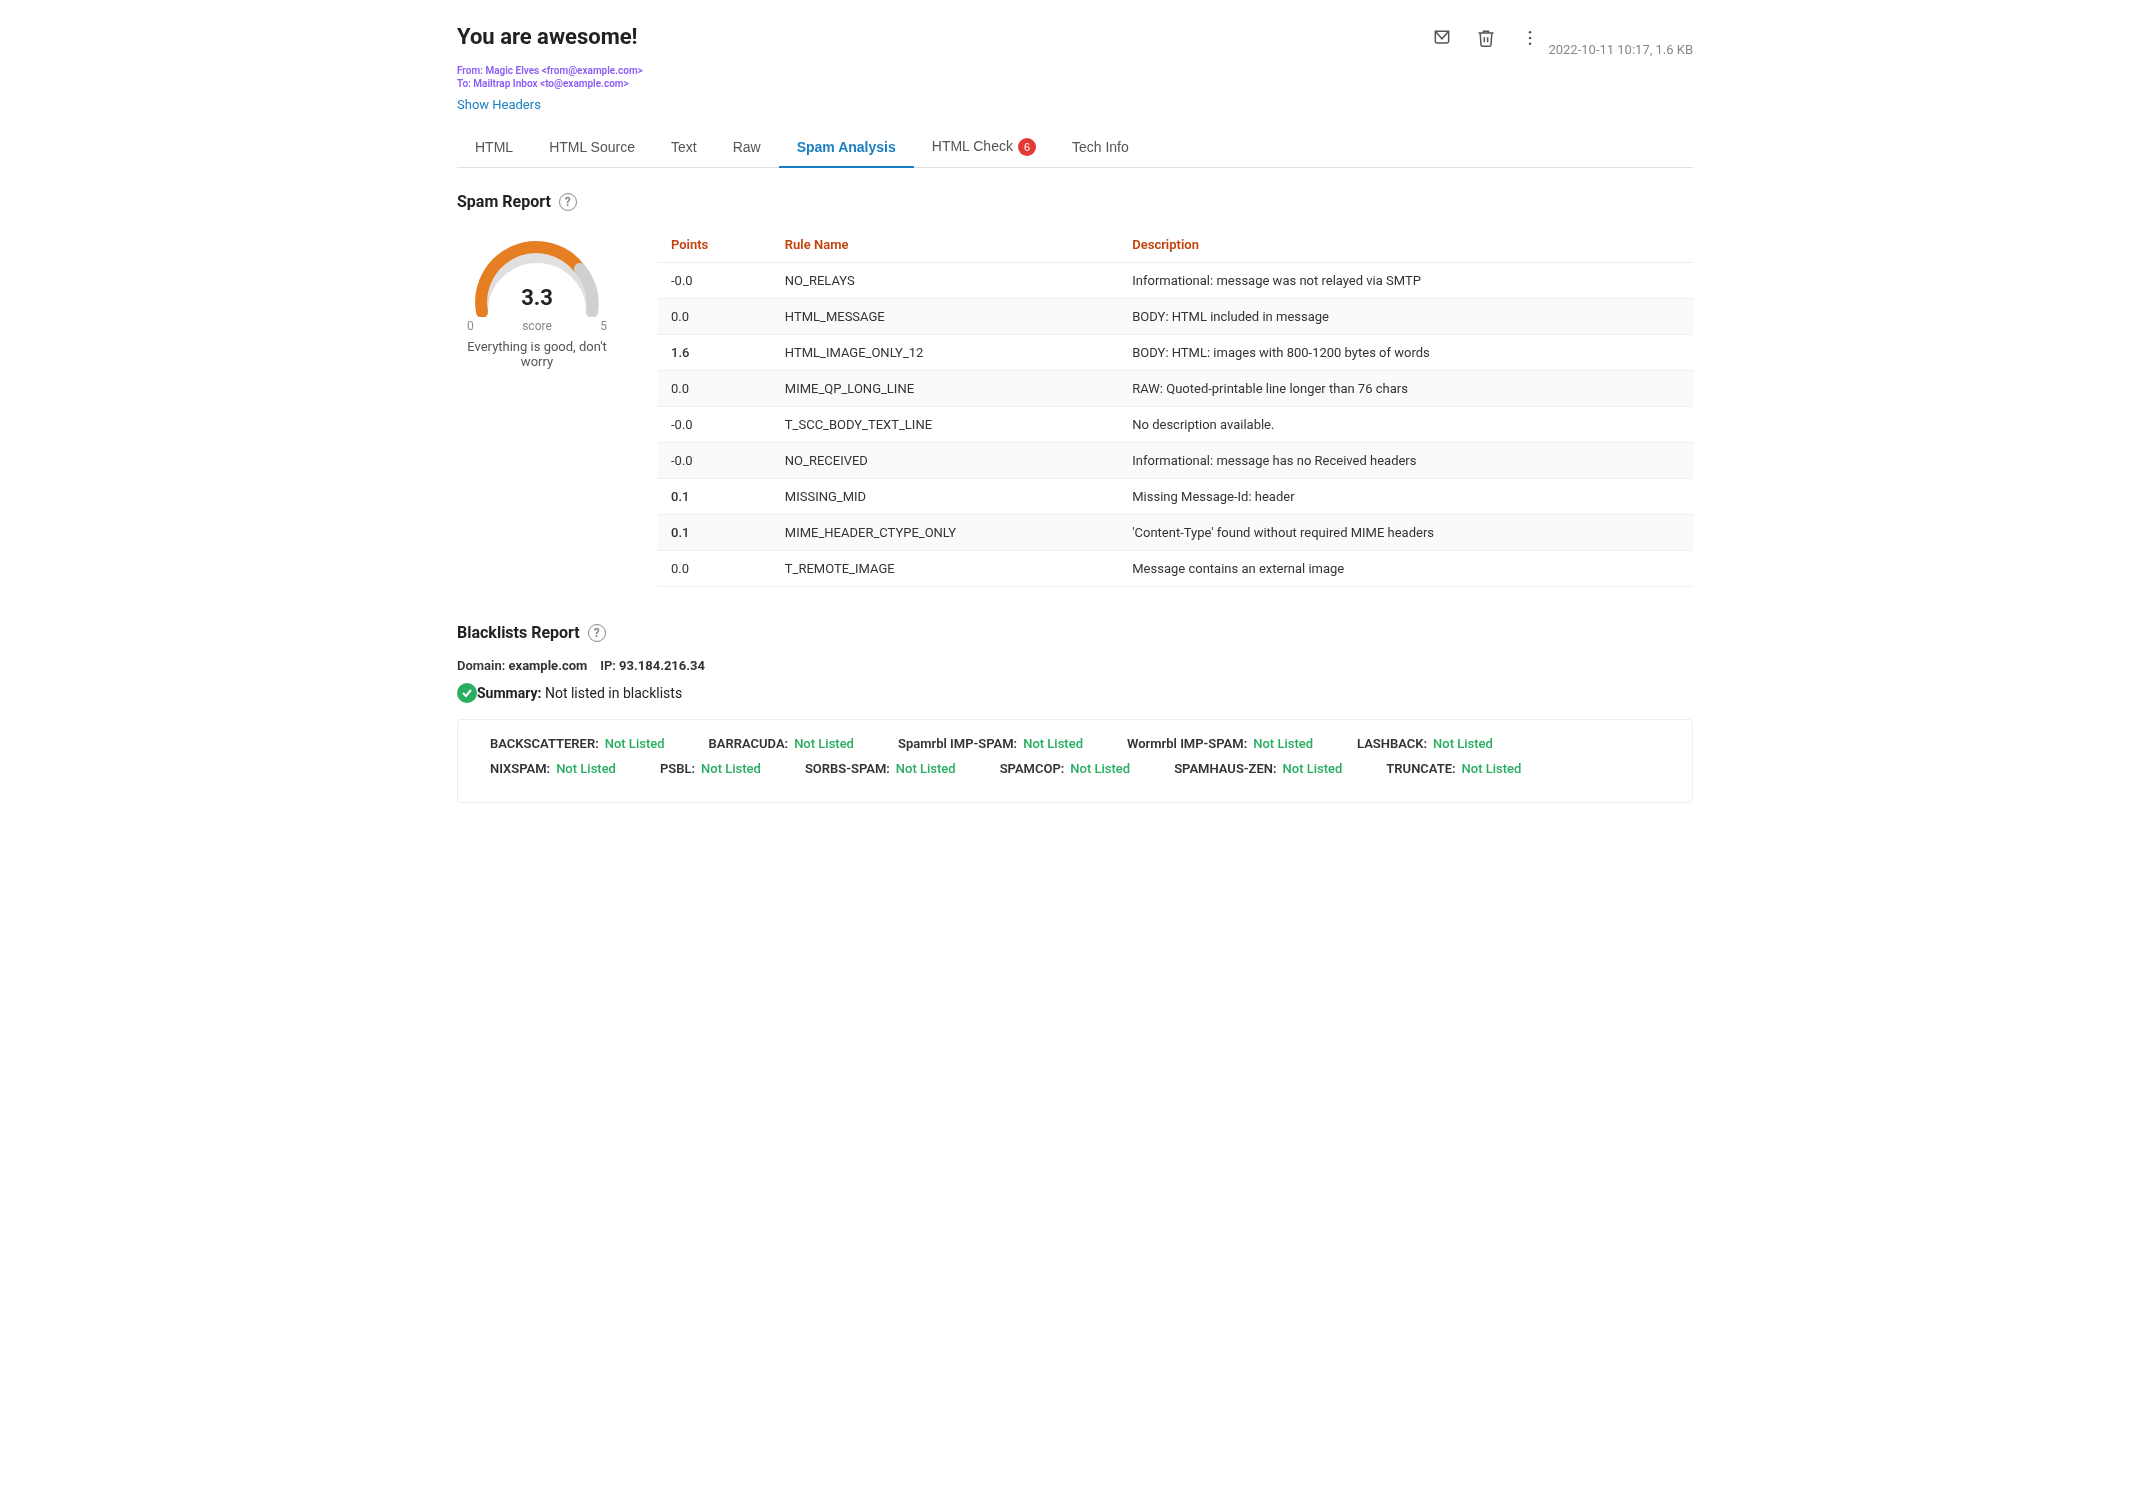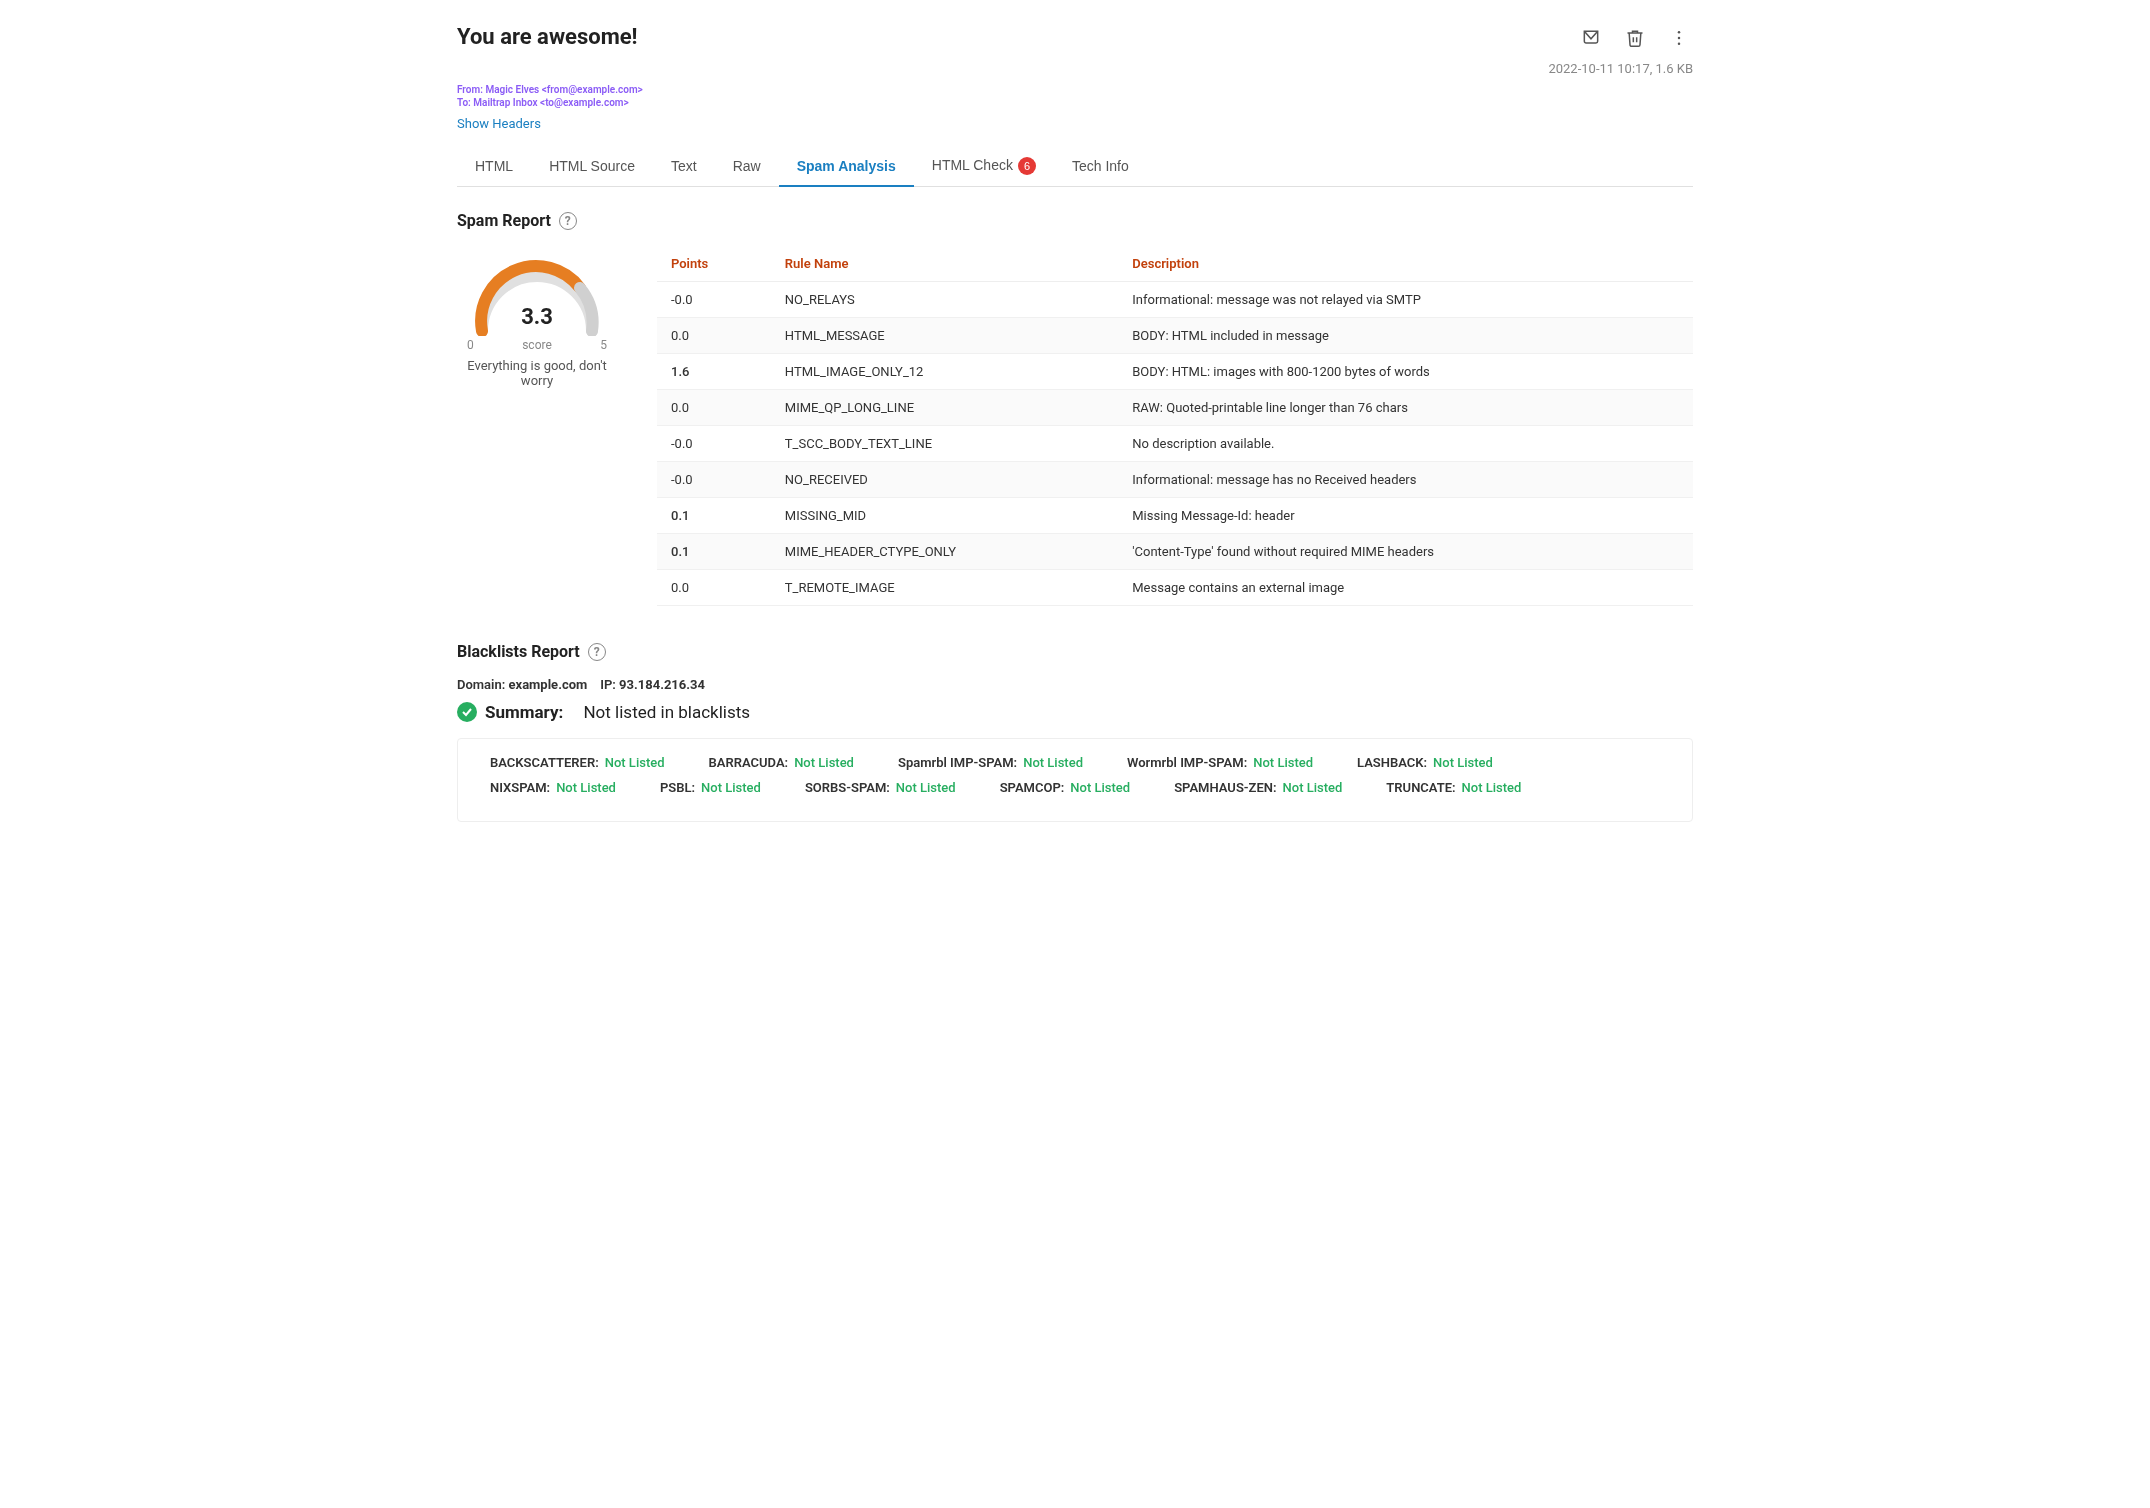--- a/index.html
+++ b/index.html
@@ -37,30 +37,30 @@
     .spam-table th { text-align: left; font-weight: 600; padding: 10px 14px; font-size: 13px; color: #c2410c; border-bottom: 1px solid #eee; }
     .spam-table td { padding: 10px 14px; font-size: 13px; border-bottom: 1px solid #f0f0f0; color: #333; }
     .spam-table tr:nth-child(even) td { background: #fafafa; }
     .points-orange { color: #e67e22; font-weight: 500; }
     .points-normal { color: #333; }
 
     
     .blacklists-section {}
     .domain-ip-line { font-size: 13px; margin-bottom: 10px; color: #333; }
     .domain-ip-line span { font-weight: 600; }
-    .summary-line { display: flex; align-items: center; gap: 8px; font-size: 17px; margin-bottom: 16px; }
+    .summary-line { display: flex; align-items: center; font-size: 14px; margin-bottom: 16px; }
     .check-circle { width: 20px; height: 20px; border-radius: 50%; background: #27ae60; display: inline-flex; align-items: center; justify-content: center; flex-shrink: 0; }
     .check-circle svg { width: 12px; height: 12px; }
 
     .blacklist-grid { display: flex; flex-wrap: wrap; gap: 0; border: 1px solid #eee; border-radius: 4px; padding: 16px 20px; }
     .blacklist-item { display: flex; align-items: center; gap: 6px; margin-right: 32px; margin-bottom: 10px; font-size: 13px; }
     .blacklist-label { font-weight: 600; color: #333; padding-left: 12px; }
     .blacklist-value { color: #27ae60; font-weight: 500; }
 
-    .top-right-meta { display: flex; flex-direction: column; align-items: flex-end; gap: 4px; }
+    .top-right-meta { display: flex; flex-direction: row; align-items: flex-end; gap: 4px; }
   </style>
 </head>
 <body>
 
 <div class="container">
   
   <div class="header-top">
     <div class="email-title">You are awesome!</div>
     <div class="top-right-meta">
       <div class="header-actions">

